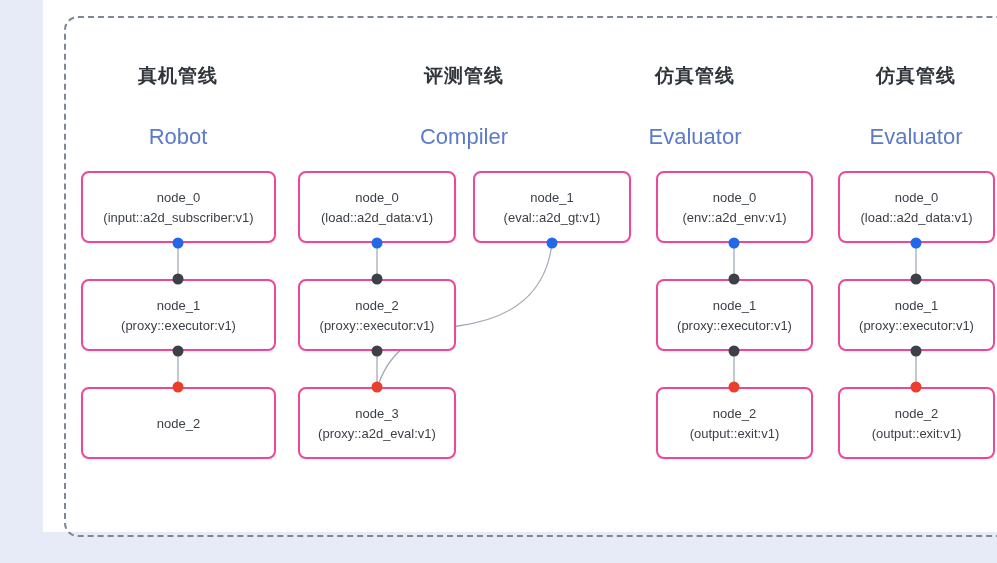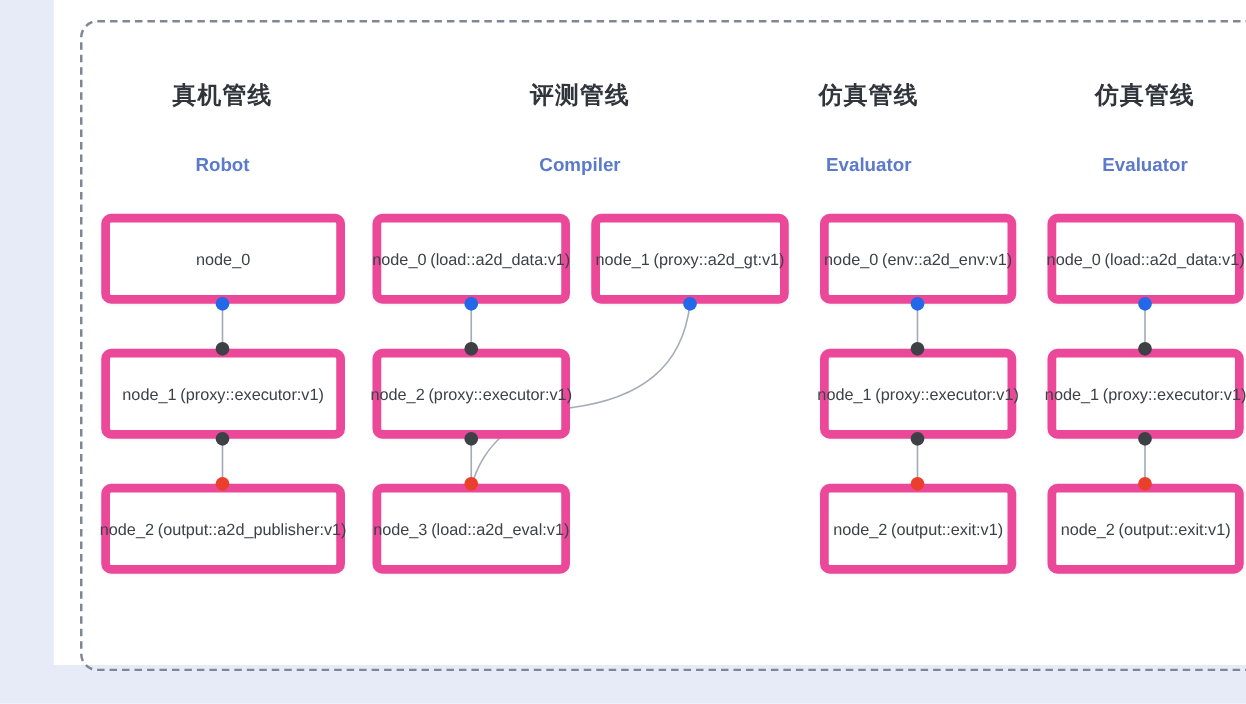--- a/index.html
+++ b/index.html
@@ -19,32 +19,32 @@
 
   .edges { position:absolute; left:0; top:0; width:997px; height:563px; z-index:1; }
 
   .zh-title {
     position:absolute; top:63px; transform:translateX(-50%);
     font-size:19px; font-weight:700; color:#30343b; letter-spacing:1px;
     z-index:2; white-space:nowrap;
   }
   .en-title {
     position:absolute; top:124px; transform:translateX(-50%);
-    font-size:15px; font-weight:700; color:#5b7ac9;
+    font-size:22px; font-weight:400; color:#5b7ac9;
     z-index:2; white-space:nowrap;
   }
   .zh-robot, .en-robot { left:135px; }
   .zh-eval,  .en-eval  { left:421px;text-align:right; }
   .zh-sim,   .en-sim   { left:652px; }
   .zh-comp,  .en-comp  { left:873px; }
 
   .box {
     position:absolute; height:72px; box-sizing:border-box;
-    background:#ffffff; border:7px solid #ec4899; border-radius:8px;
-    display:flex; flex-direction:row; align-items:center; justify-content:center;
+    background:#ffffff; border:2px solid #ec4899; border-radius:8px;
+    display:flex; flex-direction:column; align-items:center; justify-content:center;
     gap:3px; z-index:2;
     box-shadow:0 1px 3px rgba(70,80,110,0.07);
   }
   .box .n-name { font-size:13px; color:#3c4148; line-height:17px; }
   .box .n-type { font-size:13px; color:#3c4148; line-height:17px; white-space:nowrap; }
 
   
   .col-robot { left:38px;  width:195px; }
   .col-evalA { left:255px; width:158px; }
   .col-evalB { left:430px; width:158px; }
@@ -92,45 +92,45 @@
   <div class="zh-title zh-sim">仿真管线</div>
   <div class="zh-title zh-comp">仿真管线</div>
 
   <div class="en-title en-robot">Robot</div>
   <div class="en-title en-eval">Compiler</div>
   <div class="en-title en-sim">Evaluator</div>
   <div class="en-title en-comp">Evaluator</div>
 
   <div class="box col-robot row1">
     <div class="n-name">node_0</div>
+    <div class="n-type">(input::a2d_subscriber:v1)</div>
   </div>
   <div class="box col-robot row2">
     <div class="n-name">node_1</div>
     <div class="n-type">(proxy::executor:v1)</div>
   </div>
   <div class="box col-robot row3">
     <div class="n-name">node_2</div>
-    <div class="n-type">(output::a2d_publisher:v1)</div>
   </div>
 
   <div class="box col-evalA row1">
     <div class="n-name">node_0</div>
     <div class="n-type">(load::a2d_data:v1)</div>
   </div>
   <div class="box col-evalB row1">
     <div class="n-name">node_1</div>
-    <div class="n-type">(proxy::a2d_gt:v1)</div>
+    <div class="n-type">(eval::a2d_gt:v1)</div>
   </div>
   <div class="box col-evalA row2">
     <div class="n-name">node_2</div>
     <div class="n-type">(proxy::executor:v1)</div>
   </div>
   <div class="box col-evalA row3">
     <div class="n-name">node_3</div>
-    <div class="n-type">(load::a2d_eval:v1)</div>
+    <div class="n-type">(proxy::a2d_eval:v1)</div>
   </div>
 
   <div class="box col-sim row1">
     <div class="n-name">node_0</div>
     <div class="n-type">(env::a2d_env:v1)</div>
   </div>
   <div class="box col-sim row2">
     <div class="n-name">node_1</div>
     <div class="n-type">(proxy::executor:v1)</div>
   </div>

